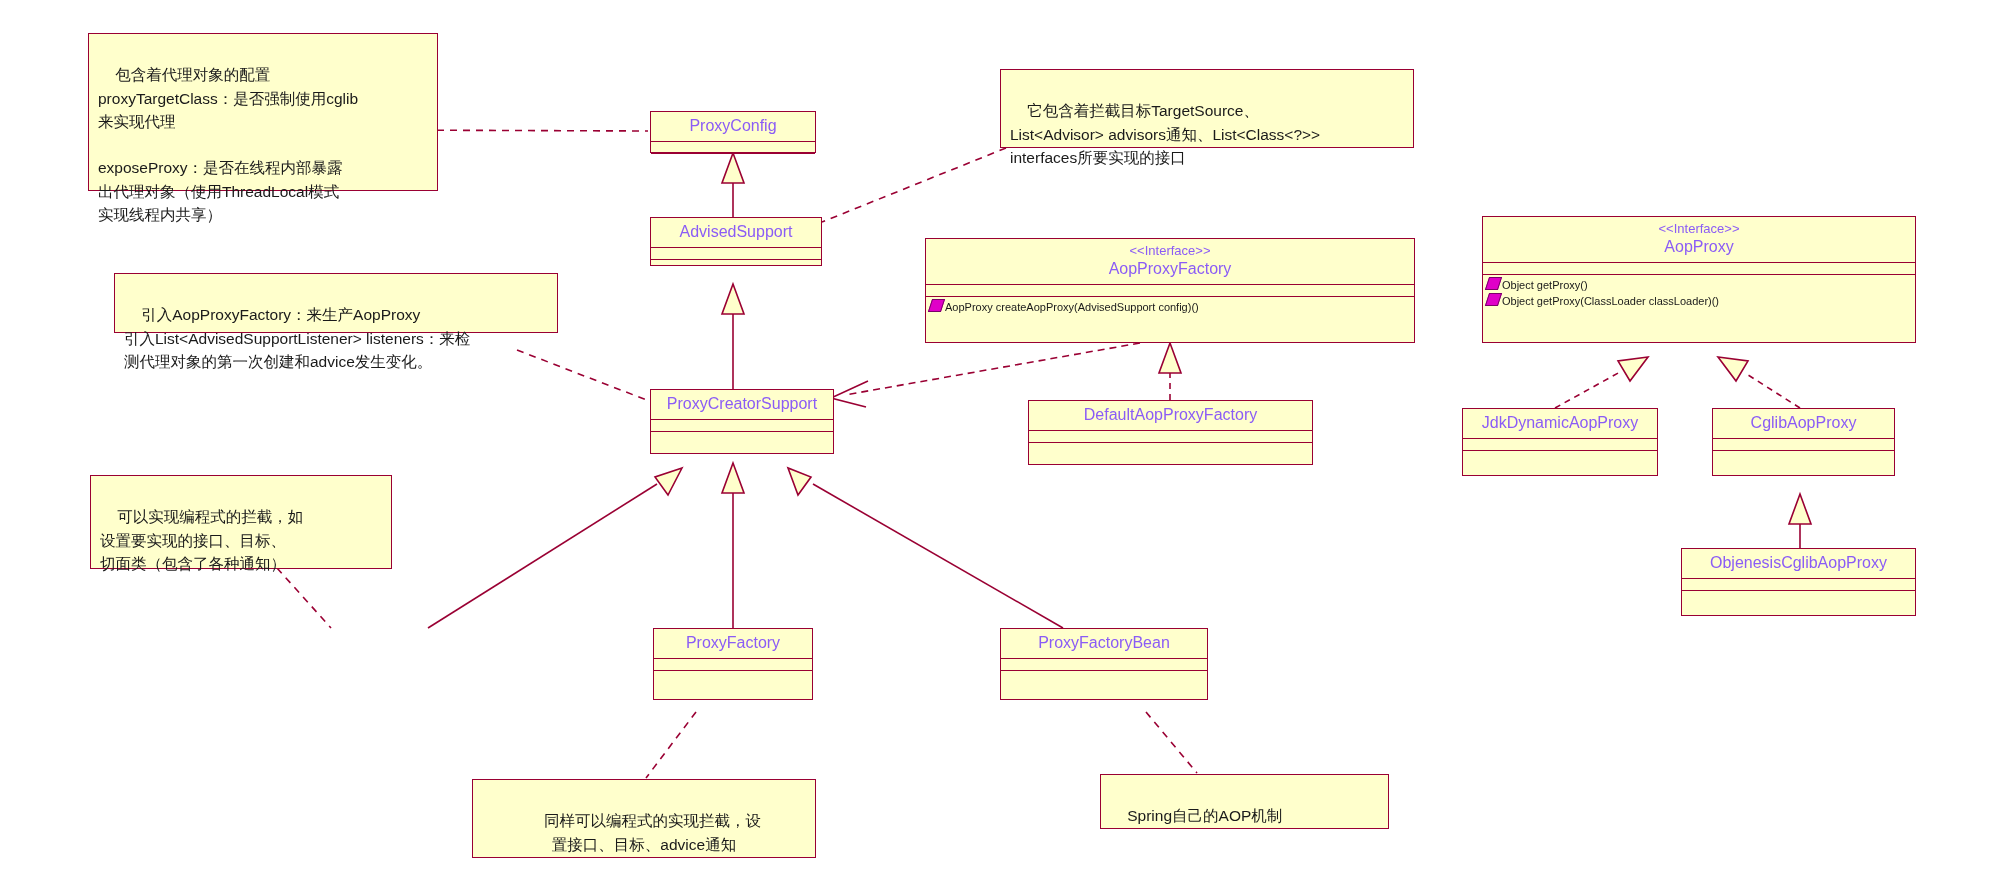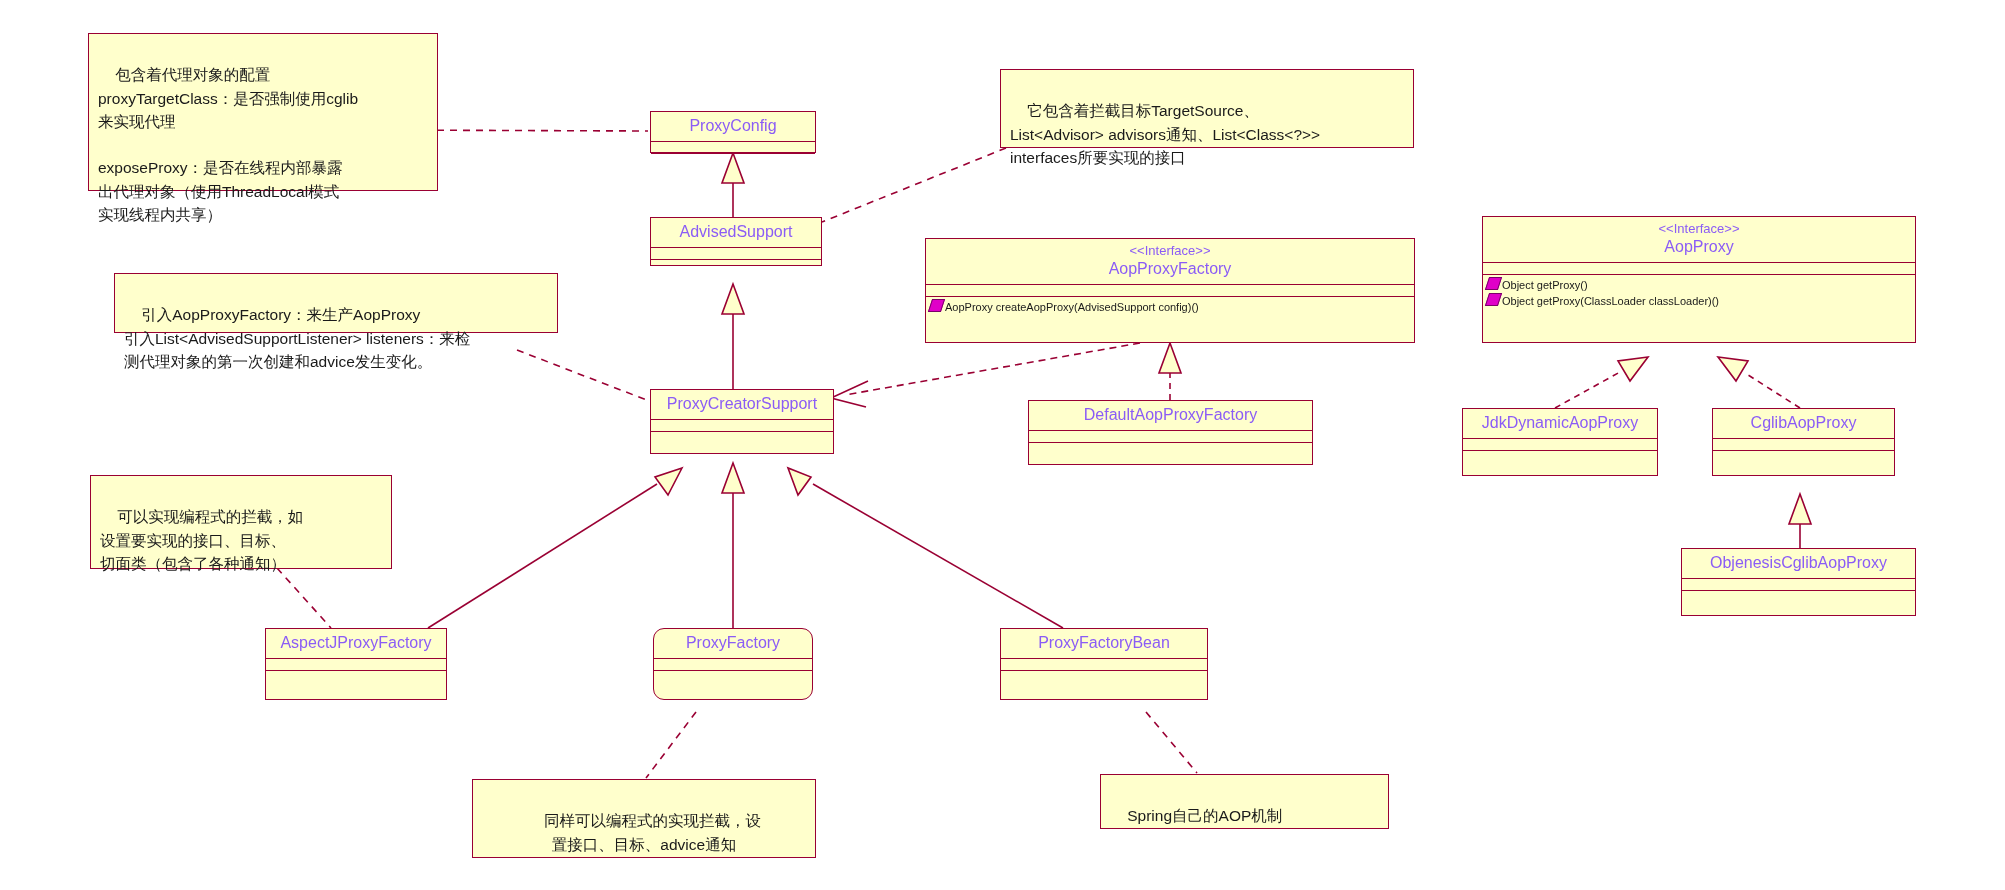--- a/index.html
+++ b/index.html
@@ -264,27 +264,22 @@
     <div class="attrs"></div>
     <div class="ops"></div>
   </div>
 
   <div class="umlbox" style="left:1681px; top:548px; width:235px; height:68px;">
     <div class="hdr">ObjenesisCglibAopProxy</div>
     <div class="attrs"></div>
     <div class="ops"></div>
   </div>
 
-  <div class="umlbox" style="left:265px; top:628px; width:182px; height:72px;">
-    <div class="hdr">AspectJProxyFactory</div>
-    <div class="attrs"></div>
-    <div class="ops"></div>
-  </div>
-
-  <div class="umlbox" style="left:653px; top:628px; width:160px; height:72px;border-radius:11px;">
+
+  <div class="umlbox" style="left:653px; top:628px; width:160px; height:72px;">
     <div class="hdr">ProxyFactory</div>
     <div class="attrs"></div>
     <div class="ops"></div>
   </div>
 
   <div class="umlbox" style="left:1000px; top:628px; width:208px; height:72px;">
     <div class="hdr">ProxyFactoryBean</div>
     <div class="attrs"></div>
     <div class="ops"></div>
   </div>

